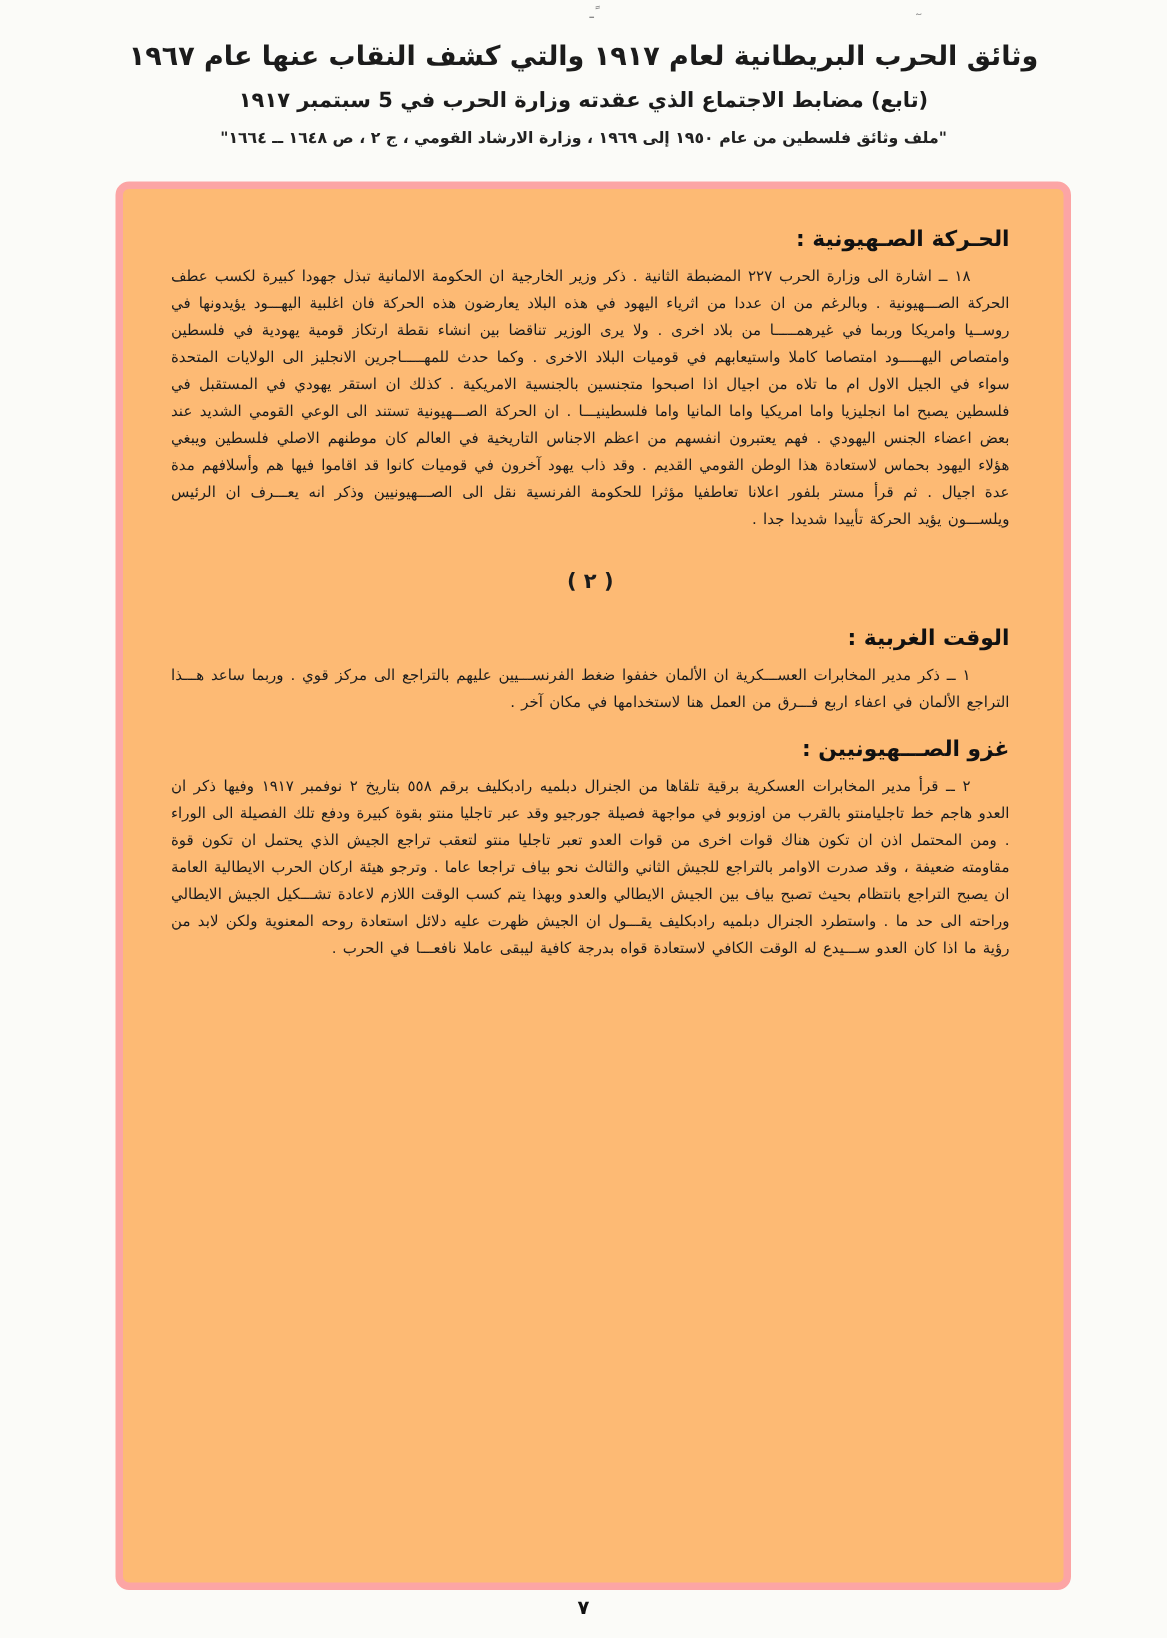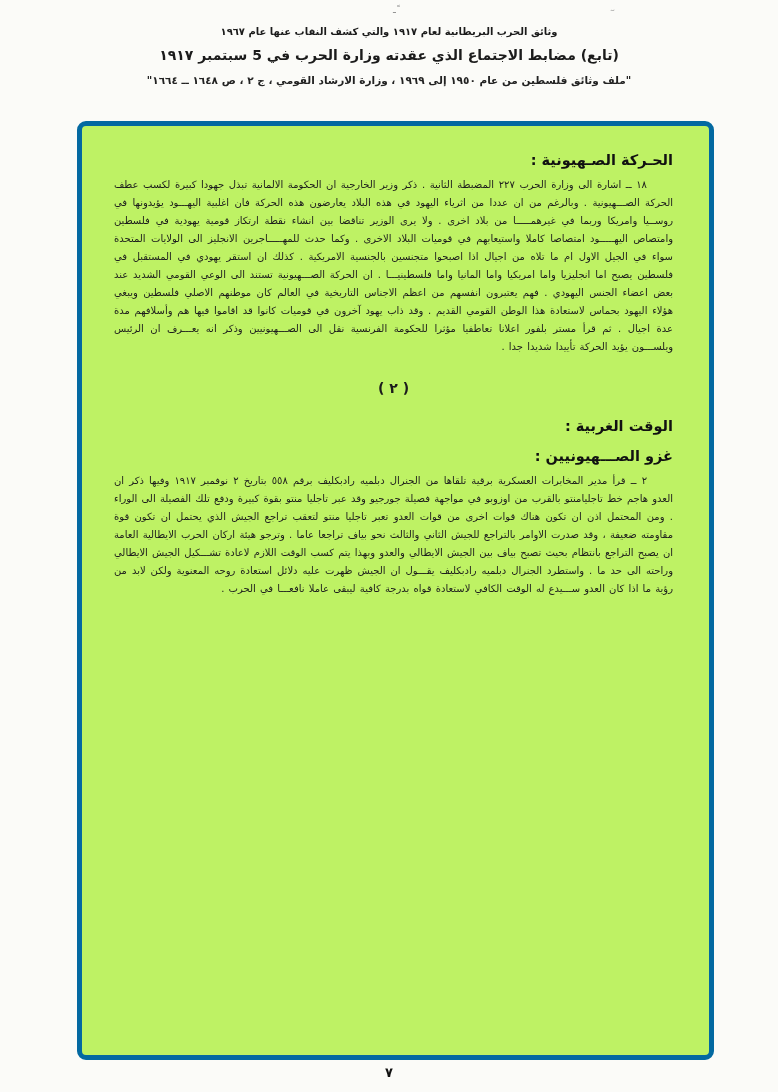--- a/index.html
+++ b/index.html
@@ -13,32 +13,32 @@
   }
   .page { position:relative; width:778px; height:1092px; }
 
   
   .artifact { position:absolute; color:#8a8a8a; font-size:10px; }
   .artifact.m1 { top:4px; right:382px; }
   .artifact.m2 { top:8px; right:168px; }
 
   
   .doc-header { text-align:center; padding-top:24px; }
-  .doc-title { font-size:10px; font-weight:bold; line-height:1.5; }
+  .doc-title { font-size:18px; font-weight:bold; line-height:1.5; }
   .doc-subtitle { font-size:14px; font-weight:bold; margin-top:6px; line-height:1.5; }
   .doc-source { font-size:10.5px; font-weight:bold; margin-top:8px; color:#222; }
 
   
   .frame {
     position:absolute;
     top:121px; left:77px;
     width:637px; height:939px;
-    border:5px solid #0369a1;
+    border:5px solid #fca5a5;
     border-radius:9px;
-    background:#bef264;
+    background:#fdba74;
     padding:26px 36px 32px 32px;
     overflow:hidden;
   }
 
   .section-heading {
     font-size:14.5px;
     font-weight:bold;
     margin:14px 0 8px 0;
     color:#111;
   }
@@ -86,20 +86,21 @@
   </header>
 
   <div class="frame">
 
     <h3 class="section-heading first">الحـركة الصـهيونية :</h3>
     <p class="para">١٨ ــ اشارة الى وزارة الحرب ٢٢٧ المضبطة الثانية . ذكر وزير الخارجية ان الحكومة الالمانية تبذل جهودا كبيرة لكسب عطف الحركة الصـــهيونية . وبالرغم من ان عددا من اثرياء اليهود في هذه البلاد يعارضون هذه الحركة فان اغلبية اليهـــود يؤيدونها في روســيا وامريكا وربما في غيرهمـــــا من بلاد اخرى . ولا يرى الوزير تناقضا بين انشاء نقطة ارتكاز قومية يهودية في فلسطين وامتصاص اليهـــــود امتصاصا كاملا واستيعابهم في قوميات البلاد الاخرى . وكما حدث للمهـــــاجرين الانجليز الى الولايات المتحدة سواء في الجيل الاول ام ما تلاه من اجيال اذا اصبحوا متجنسين بالجنسية الامريكية . كذلك ان استقر يهودي في المستقبل في فلسطين يصبح اما انجليزيا واما امريكيا واما المانيا واما فلسطينيـــا . ان الحركة الصـــهيونية تستند الى الوعي القومي الشديد عند بعض اعضاء الجنس اليهودي . فهم يعتبرون انفسهم من اعظم الاجناس التاريخية في العالم كان موطنهم الاصلي فلسطين ويبغي هؤلاء اليهود بحماس لاستعادة هذا الوطن القومي القديم . وقد ذاب يهود آخرون في قوميات كانوا قد اقاموا فيها هم وأسلافهم مدة عدة اجيال . ثم قرأ مستر بلفور اعلانا تعاطفيا مؤثرا للحكومة الفرنسية نقل الى الصـــهيونيين وذكر انه يعـــرف ان الرئيس ويلســـون يؤيد الحركة تأييدا شديدا جدا .</p>
 
     <div class="divider-num">( ٢ )</div>
 
     <h3 class="section-heading">الوقت الغربية :</h3>
+    <p class="para">١ ــ ذكر مدير المخابرات العســـكرية ان الألمان خففوا ضغط الفرنســـيين عليهم بالتراجع الى مركز قوي . وربما ساعد هـــذا التراجع الألمان في اعفاء اربع فـــرق من العمل هنا لاستخدامها في مكان آخر .</p>
 
     <h3 class="section-heading">غزو الصـــهيونيين :</h3>
     <p class="para">٢ ــ قرأ مدير المخابرات العسكرية برقية تلقاها من الجنرال دبلميه رادبكليف برقم ٥٥٨ بتاريخ ٢ نوفمبر ١٩١٧ وفيها ذكر ان العدو هاجم خط تاجليامنتو بالقرب من اوزوبو في مواجهة فصيلة جورجيو وقد عبر تاجليا منتو بقوة كبيرة ودفع تلك الفصيلة الى الوراء . ومن المحتمل اذن ان تكون هناك قوات اخرى من قوات العدو تعبر تاجليا منتو لتعقب تراجع الجيش الذي يحتمل ان تكون قوة مقاومته ضعيفة ، وقد صدرت الاوامر بالتراجع للجيش الثاني والثالث نحو بياف تراجعا عاما . وترجو هيئة اركان الحرب الايطالية العامة ان يصبح التراجع بانتظام بحيث تصبح بياف بين الجيش الايطالي والعدو وبهذا يتم كسب الوقت اللازم لاعادة تشـــكيل الجيش الايطالي وراحته الى حد ما . واستطرد الجنرال دبلميه رادبكليف يقـــول ان الجيش ظهرت عليه دلائل استعادة روحه المعنوية ولكن لابد من رؤية ما اذا كان العدو ســـيدع له الوقت الكافي لاستعادة قواه بدرجة كافية ليبقى عاملا نافعـــا في الحرب .</p>
 
   </div>
 
   <footer>
     <div class="page-number">٧</div>
   </footer>
 

